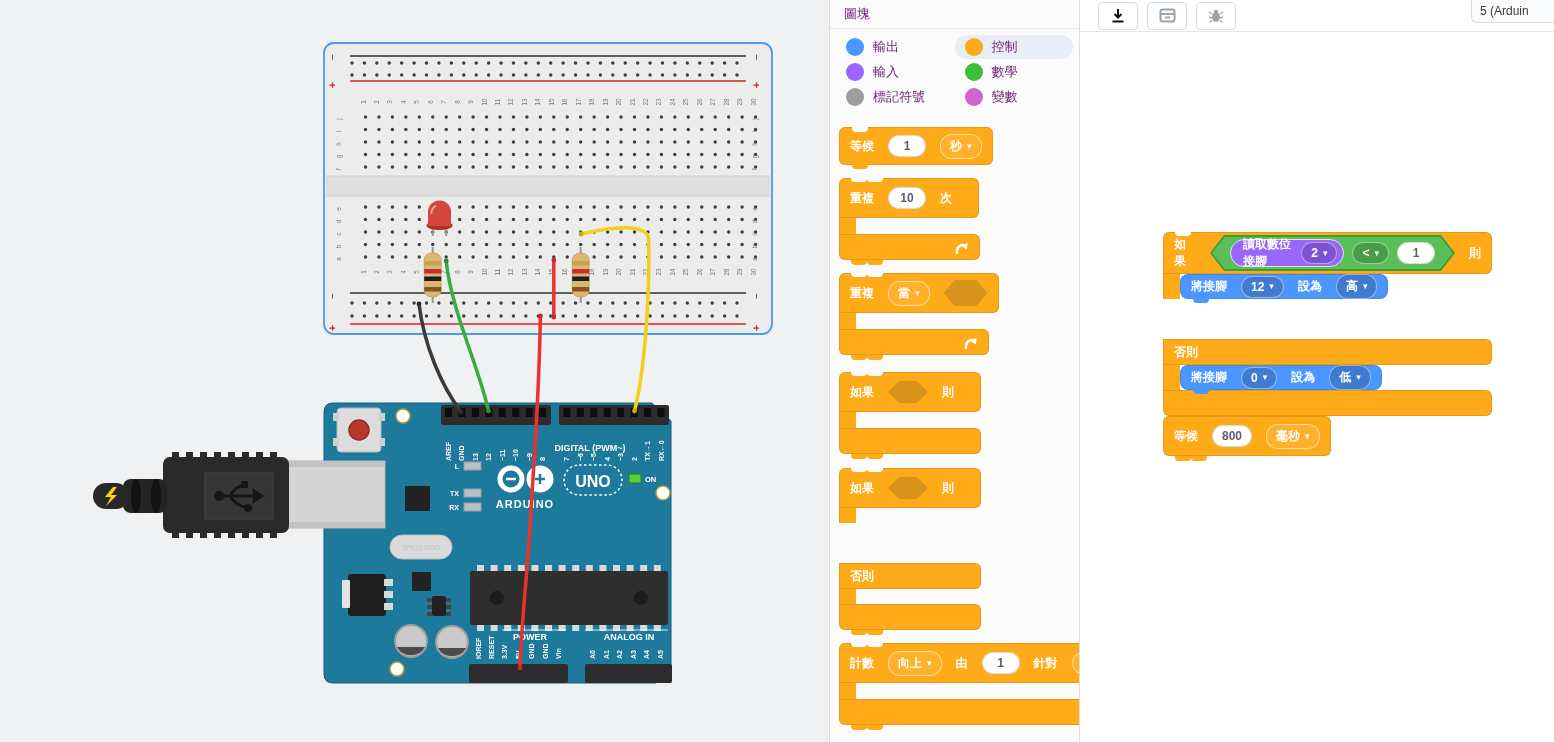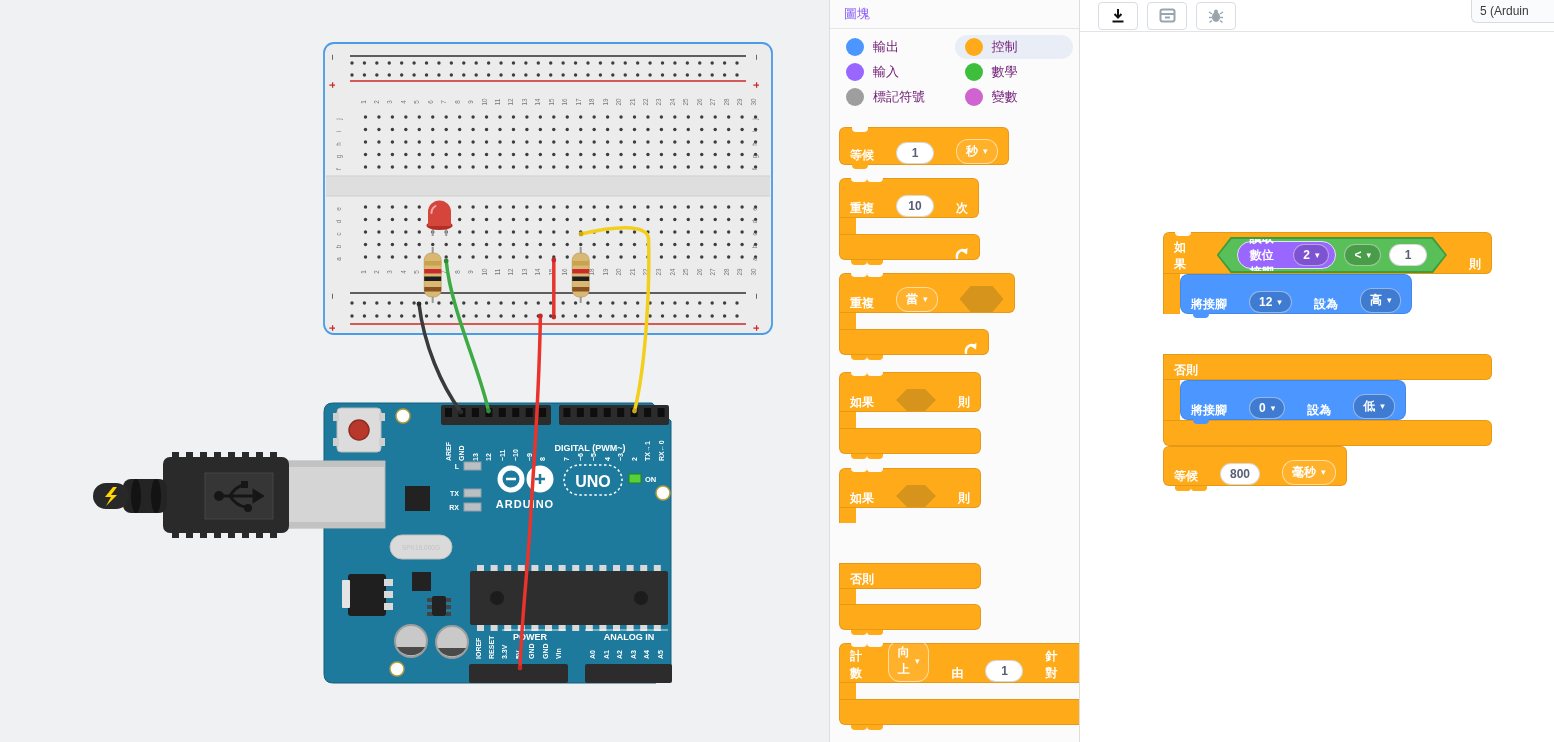--- a/index.html
+++ b/index.html
@@ -3,31 +3,31 @@
 <meta charset="utf-8">
 <style>
   html,body{margin:0;padding:0;width:1554px;height:742px;overflow:hidden;
     font-family:"Liberation Sans","DejaVu Sans",sans-serif;background:#f0f1f3;}
   .panel{position:absolute;top:0;height:742px;box-sizing:border-box;}
   #canvas{left:0;width:829px;background:#f0f1f3;}
   #palette{left:829px;width:251px;background:#fbfbfb;border-left:1px solid #dcdde0;
     border-right:1px solid #dcdde0;--hole:#fbfbfb;overflow:hidden;}
   #workspace{left:1080px;width:474px;background:#fff;--hole:#fff;}
   
-  .pal-head{height:28px;line-height:28px;padding:0 14px;font-size:13px;color:#8b5cf6;
+  .pal-head{height:28px;line-height:28px;padding:0 14px;font-size:13px;color:#701a75;
     border-bottom:1px solid #e6e6e6;background:#fbfbfb;}
   .cats{display:grid;grid-template-columns:1fr 1fr;padding:6px 6px 2px 6px;row-gap:1px;}
   .cat{display:flex;align-items:center;gap:9px;padding:3px 10px;border-radius:15px;cursor:pointer;}
   .cat.sel{background:#e9eef6;}
   .cat-dot{width:18px;height:18px;border-radius:50%;flex:0 0 auto;}
   .cat-label{font-size:13px;color:#701a75;}
   
   .blocks{padding:16px 0 0 9px;}
   .sb{position:relative;box-sizing:border-box;color:#fff;font-weight:bold;font-size:12px;}
-  .stack,.head,.mid,.foot{background:var(--bg);display:flex;align-items:flex-end;gap:22px;
+  .stack,.head,.mid,.foot{background:var(--bg);display:flex;align-items:center;gap:14px;
     padding:0 10px;border:1px solid rgba(0,0,0,.1);}
   .stack,.head{height:38px;border-radius:6px 6px 6px 0;width:max-content;}
   .stack{border-radius:6px;}
   .mid{height:24px;border-radius:0 6px 6px 0;margin-top:40px;}
   .foot{height:24px;border-radius:0 6px 6px 6px;justify-content:flex-end;}
   .ob{--bg:#FFAB19;}
   .bb{--bg:#4C97FF;}
   .notch,.bump{position:absolute;width:16px;height:5px;border-radius:0 0 4px 4px;}
   .notch{top:-1px;left:12px;background:var(--hole);}
   .notch.inner{left:28px;}
@@ -57,21 +57,21 @@
     gap:9px;padding-left:18px;}
   .tbtn{width:38px;height:26px;border:1px solid #d9dde2;border-radius:4px;background:#fff;
     display:flex;align-items:center;justify-content:center;cursor:pointer;}
   .board-sel{position:absolute;top:0;right:0;height:22px;min-width:74px;background:#fafbfc;
     border:1px solid #d8dce2;border-right:none;border-top:none;border-radius:0 0 0 6px;
     font-size:12px;color:#3c3c3c;display:flex;align-items:center;padding-left:8px;
     white-space:nowrap;overflow:hidden;}
   .script{position:absolute;left:83px;top:232px;}
   .script .head{height:40px;width:307px;}
   .script .mid,.script .foot{width:307px;}
-  .script .bblk{height:40px;border-radius:8px;position:relative;}
+  .script .bblk{height:25px;border-radius:8px;position:relative;}
   svg text{user-select:none;}
 </style>
 </head>
 <body>
 
 <div class="panel" id="canvas">
 <svg width="829" height="742" viewBox="0 0 829 742">
 
   <g>
     <rect x="324" y="43" width="448" height="291" rx="10" fill="#ececec" stroke="#c9ccd0" stroke-width="1"></rect>

